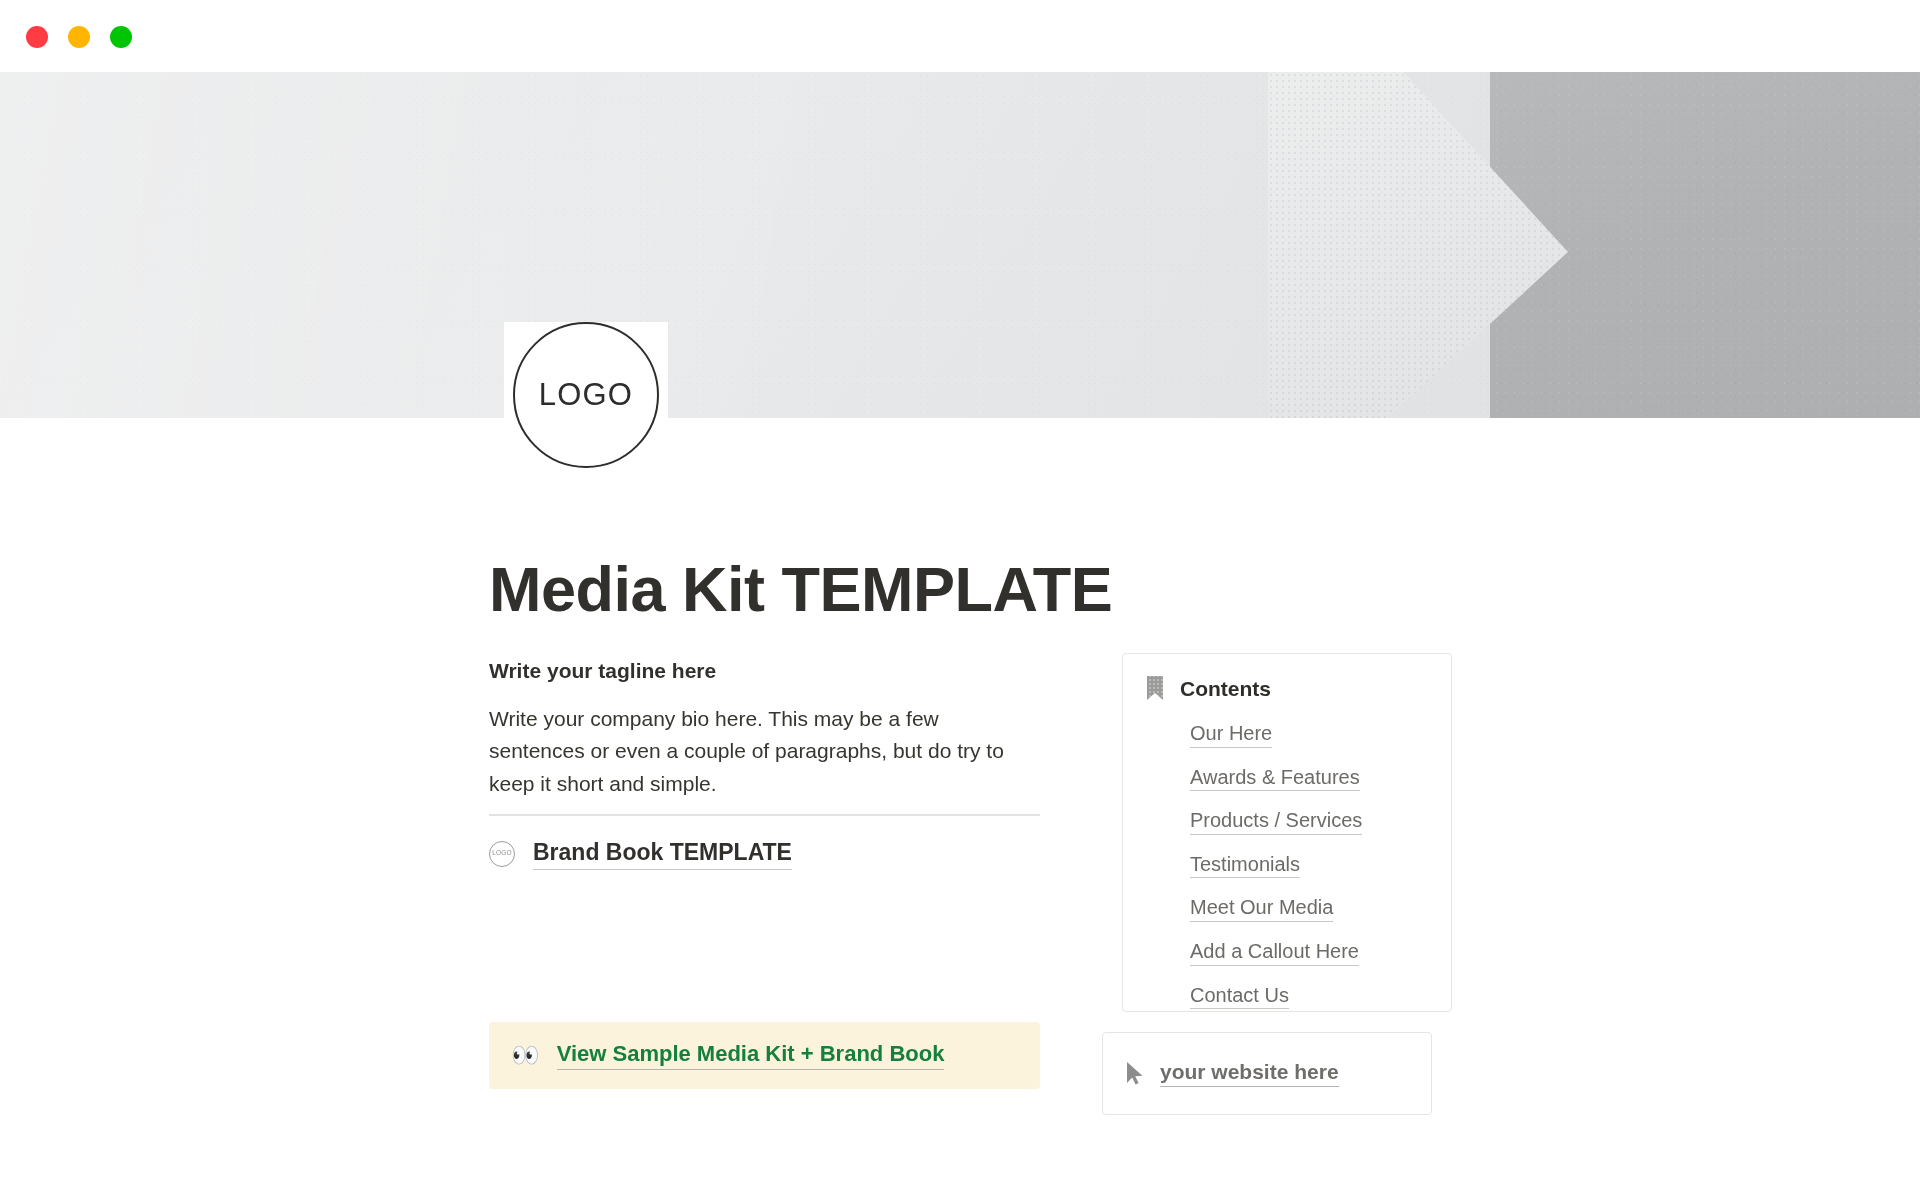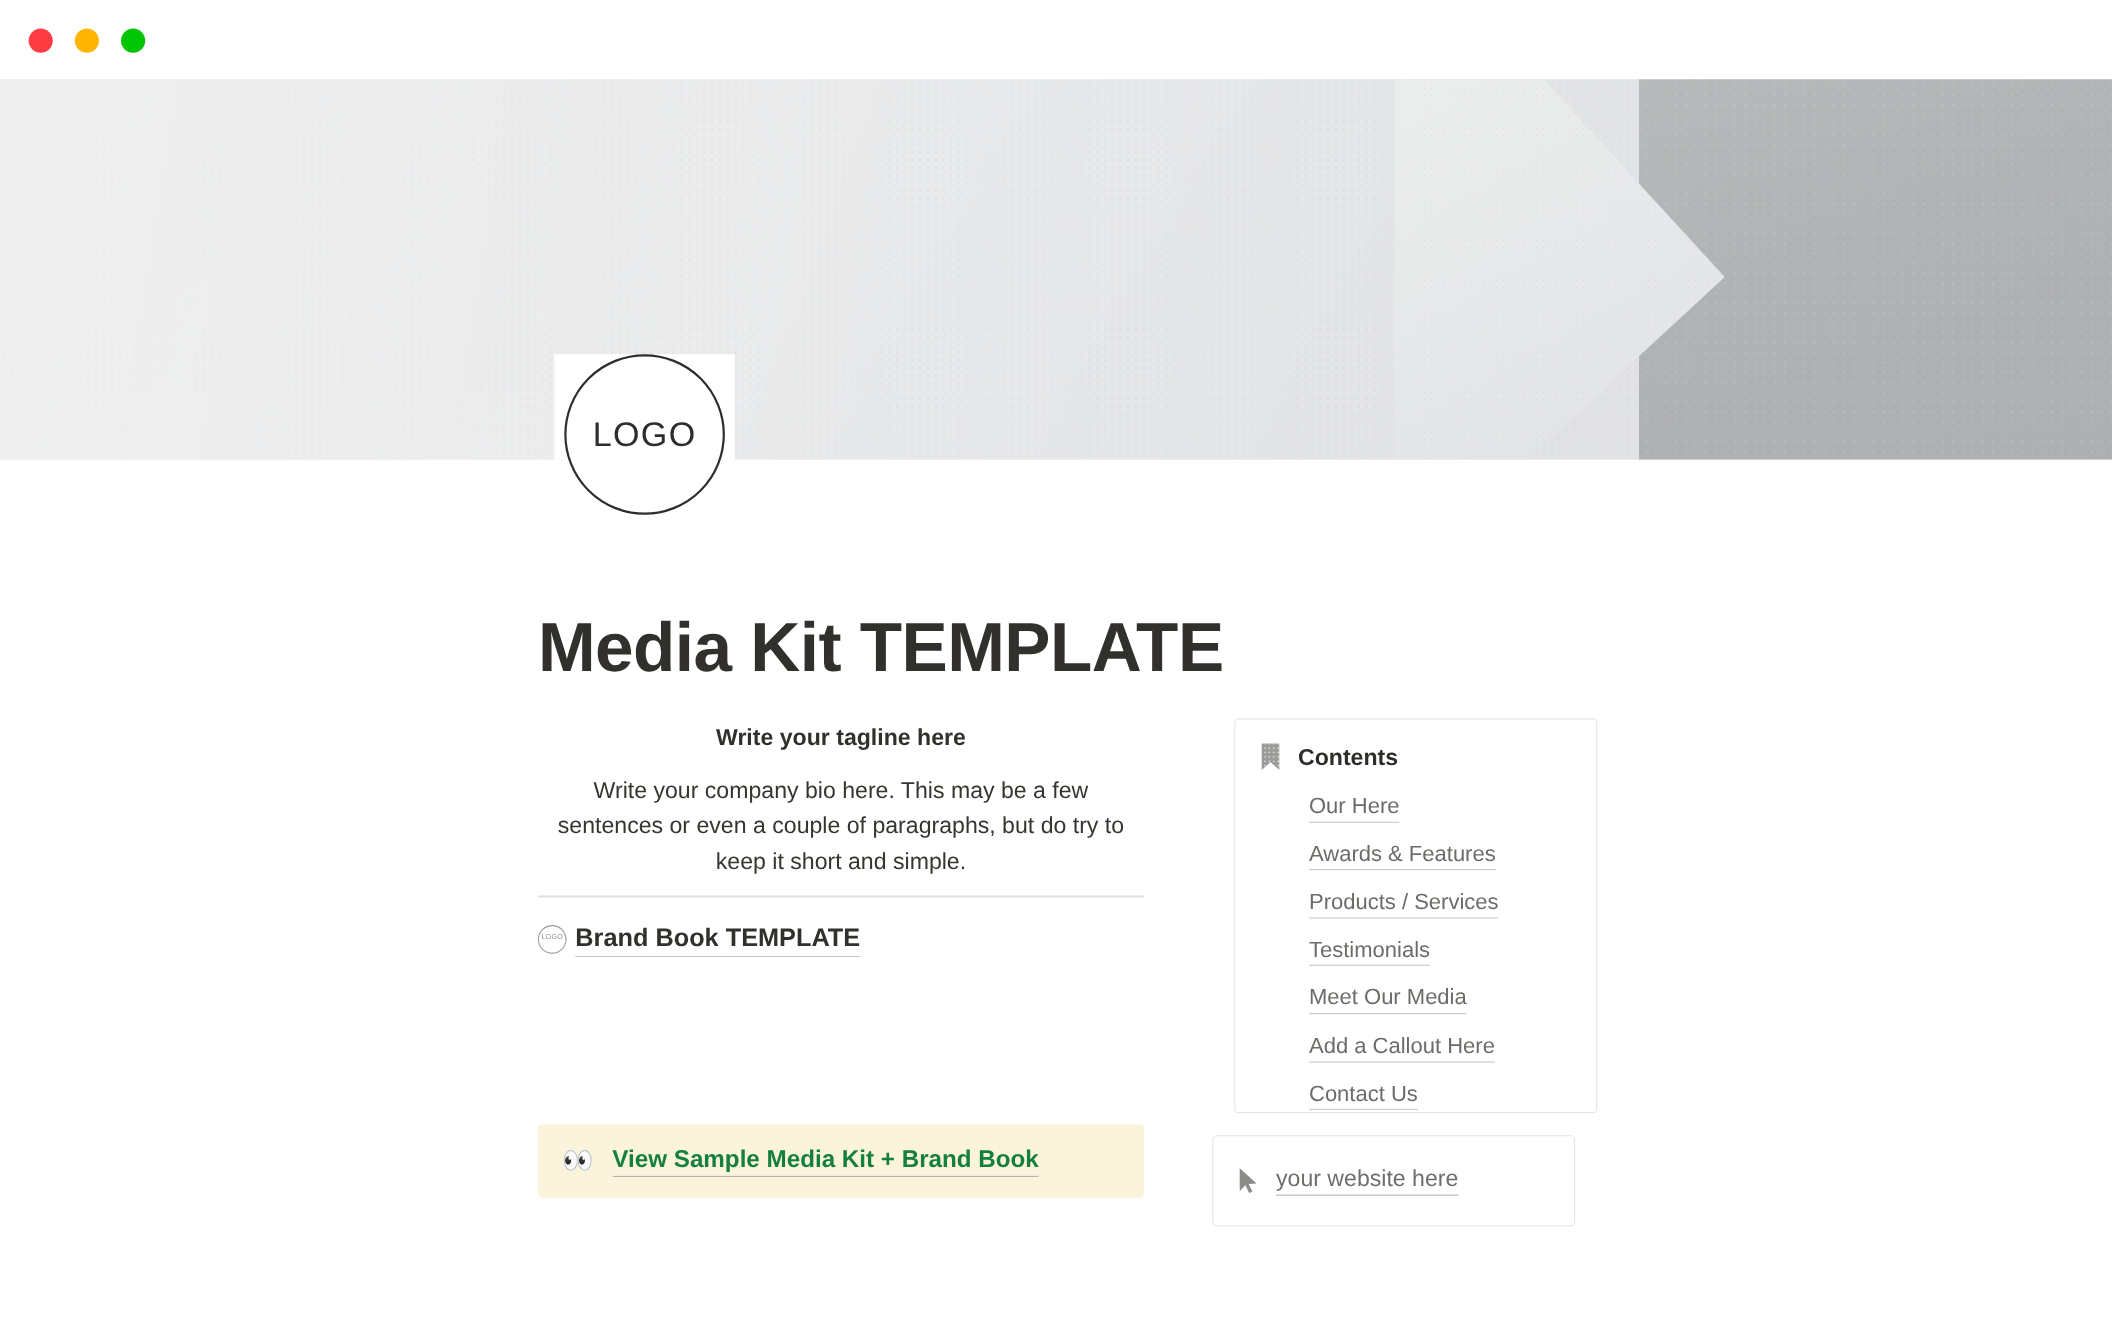--- a/index.html
+++ b/index.html
@@ -123,21 +123,20 @@
     z-index: 2;
   }
 
   
   #page-content {
     position: absolute;
     top: 418px; left: 0;
     width: 1920px;
     height: 750px;
     background: #ffffff;
-    text-align: center;
   }
 
   #page-title {
     position: absolute;
     left: 489px;
     top: 135px;
     font-size: 63px;
     font-weight: bold;
     color: #32302c;
     letter-spacing: -0.5px;
@@ -170,21 +169,21 @@
     width: 551px;
     height: 2px;
     background: #e3e2e0;
   }
 
   
   #brand-book-row {
     margin-top: 22px;
     display: flex;
     align-items: center;
-    gap: 8px;
+    gap: 18px;
   }
   #brand-book-icon {
     width: 26px; height: 26px;
     border: 1.6px solid #9b9b99;
     border-radius: 50%;
     display: flex;
     align-items: center;
     justify-content: center;
     flex: 0 0 auto;
   }
@@ -294,21 +293,21 @@
     position: absolute;
     left: 22px;
     top: 26px;
     display: flex;
     align-items: center;
     gap: 15px;
   }
   .cursor-icon { width: 20px; height: 25px; display: block; flex: 0 0 auto; }
   #website-link {
     font-size: 21px;
-    font-weight: normal;
+    font-weight: bold;
     color: #6f6e6b;
     border-bottom: 1.6px solid #b6b4ae;
     padding-bottom: 2px;
     line-height: 1.2;
     cursor: pointer;
   }
 </style>
 </head>
 <body>
 

